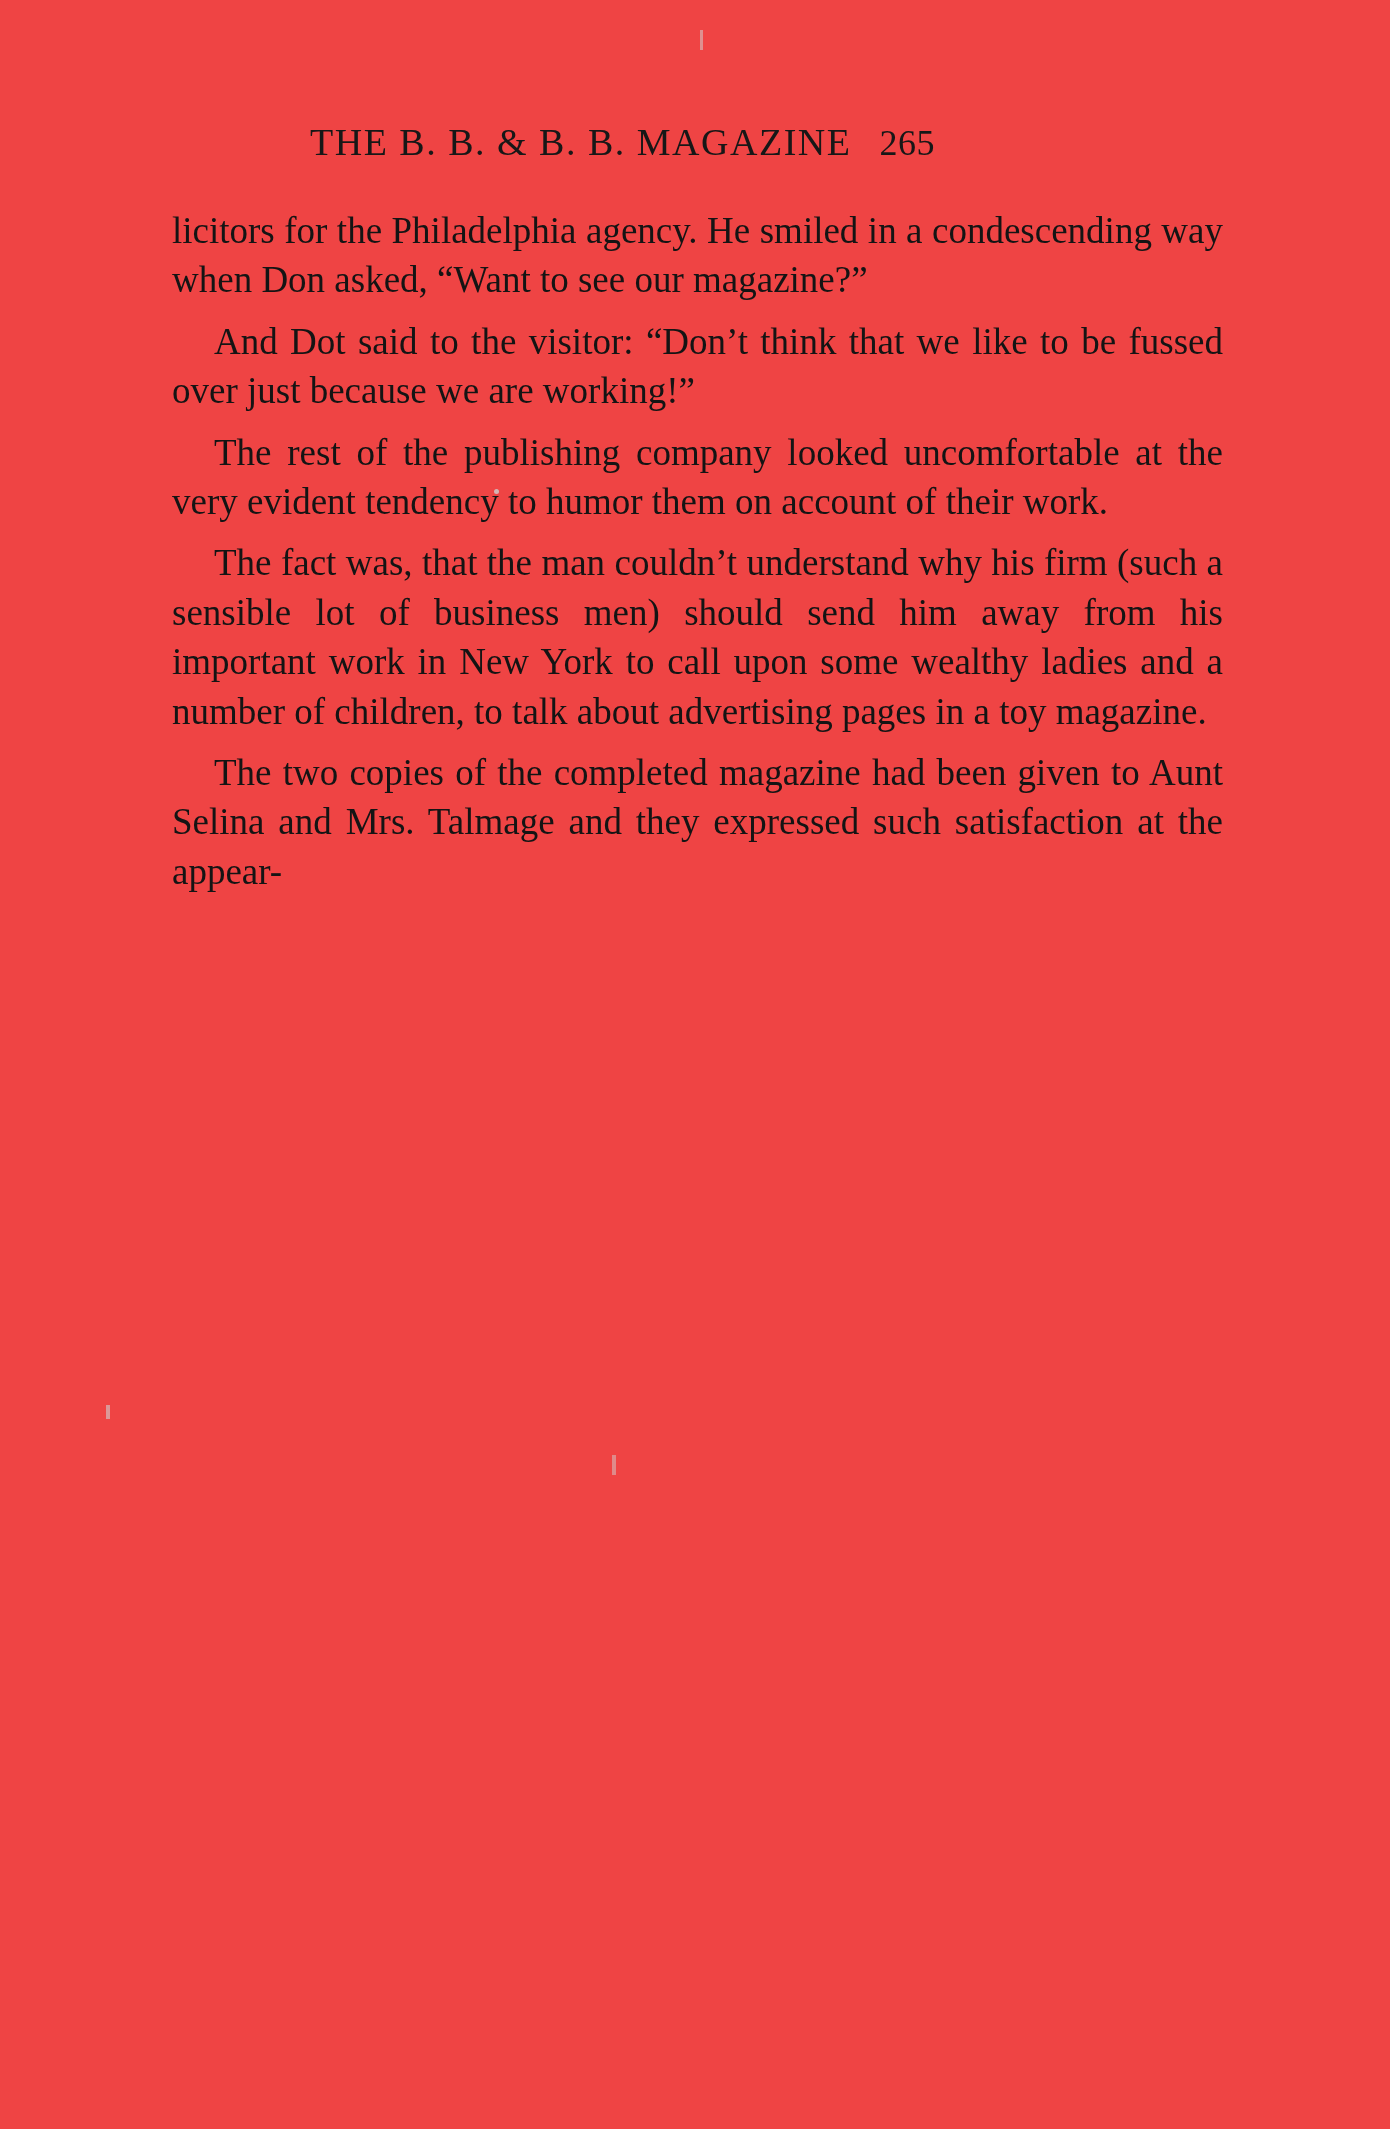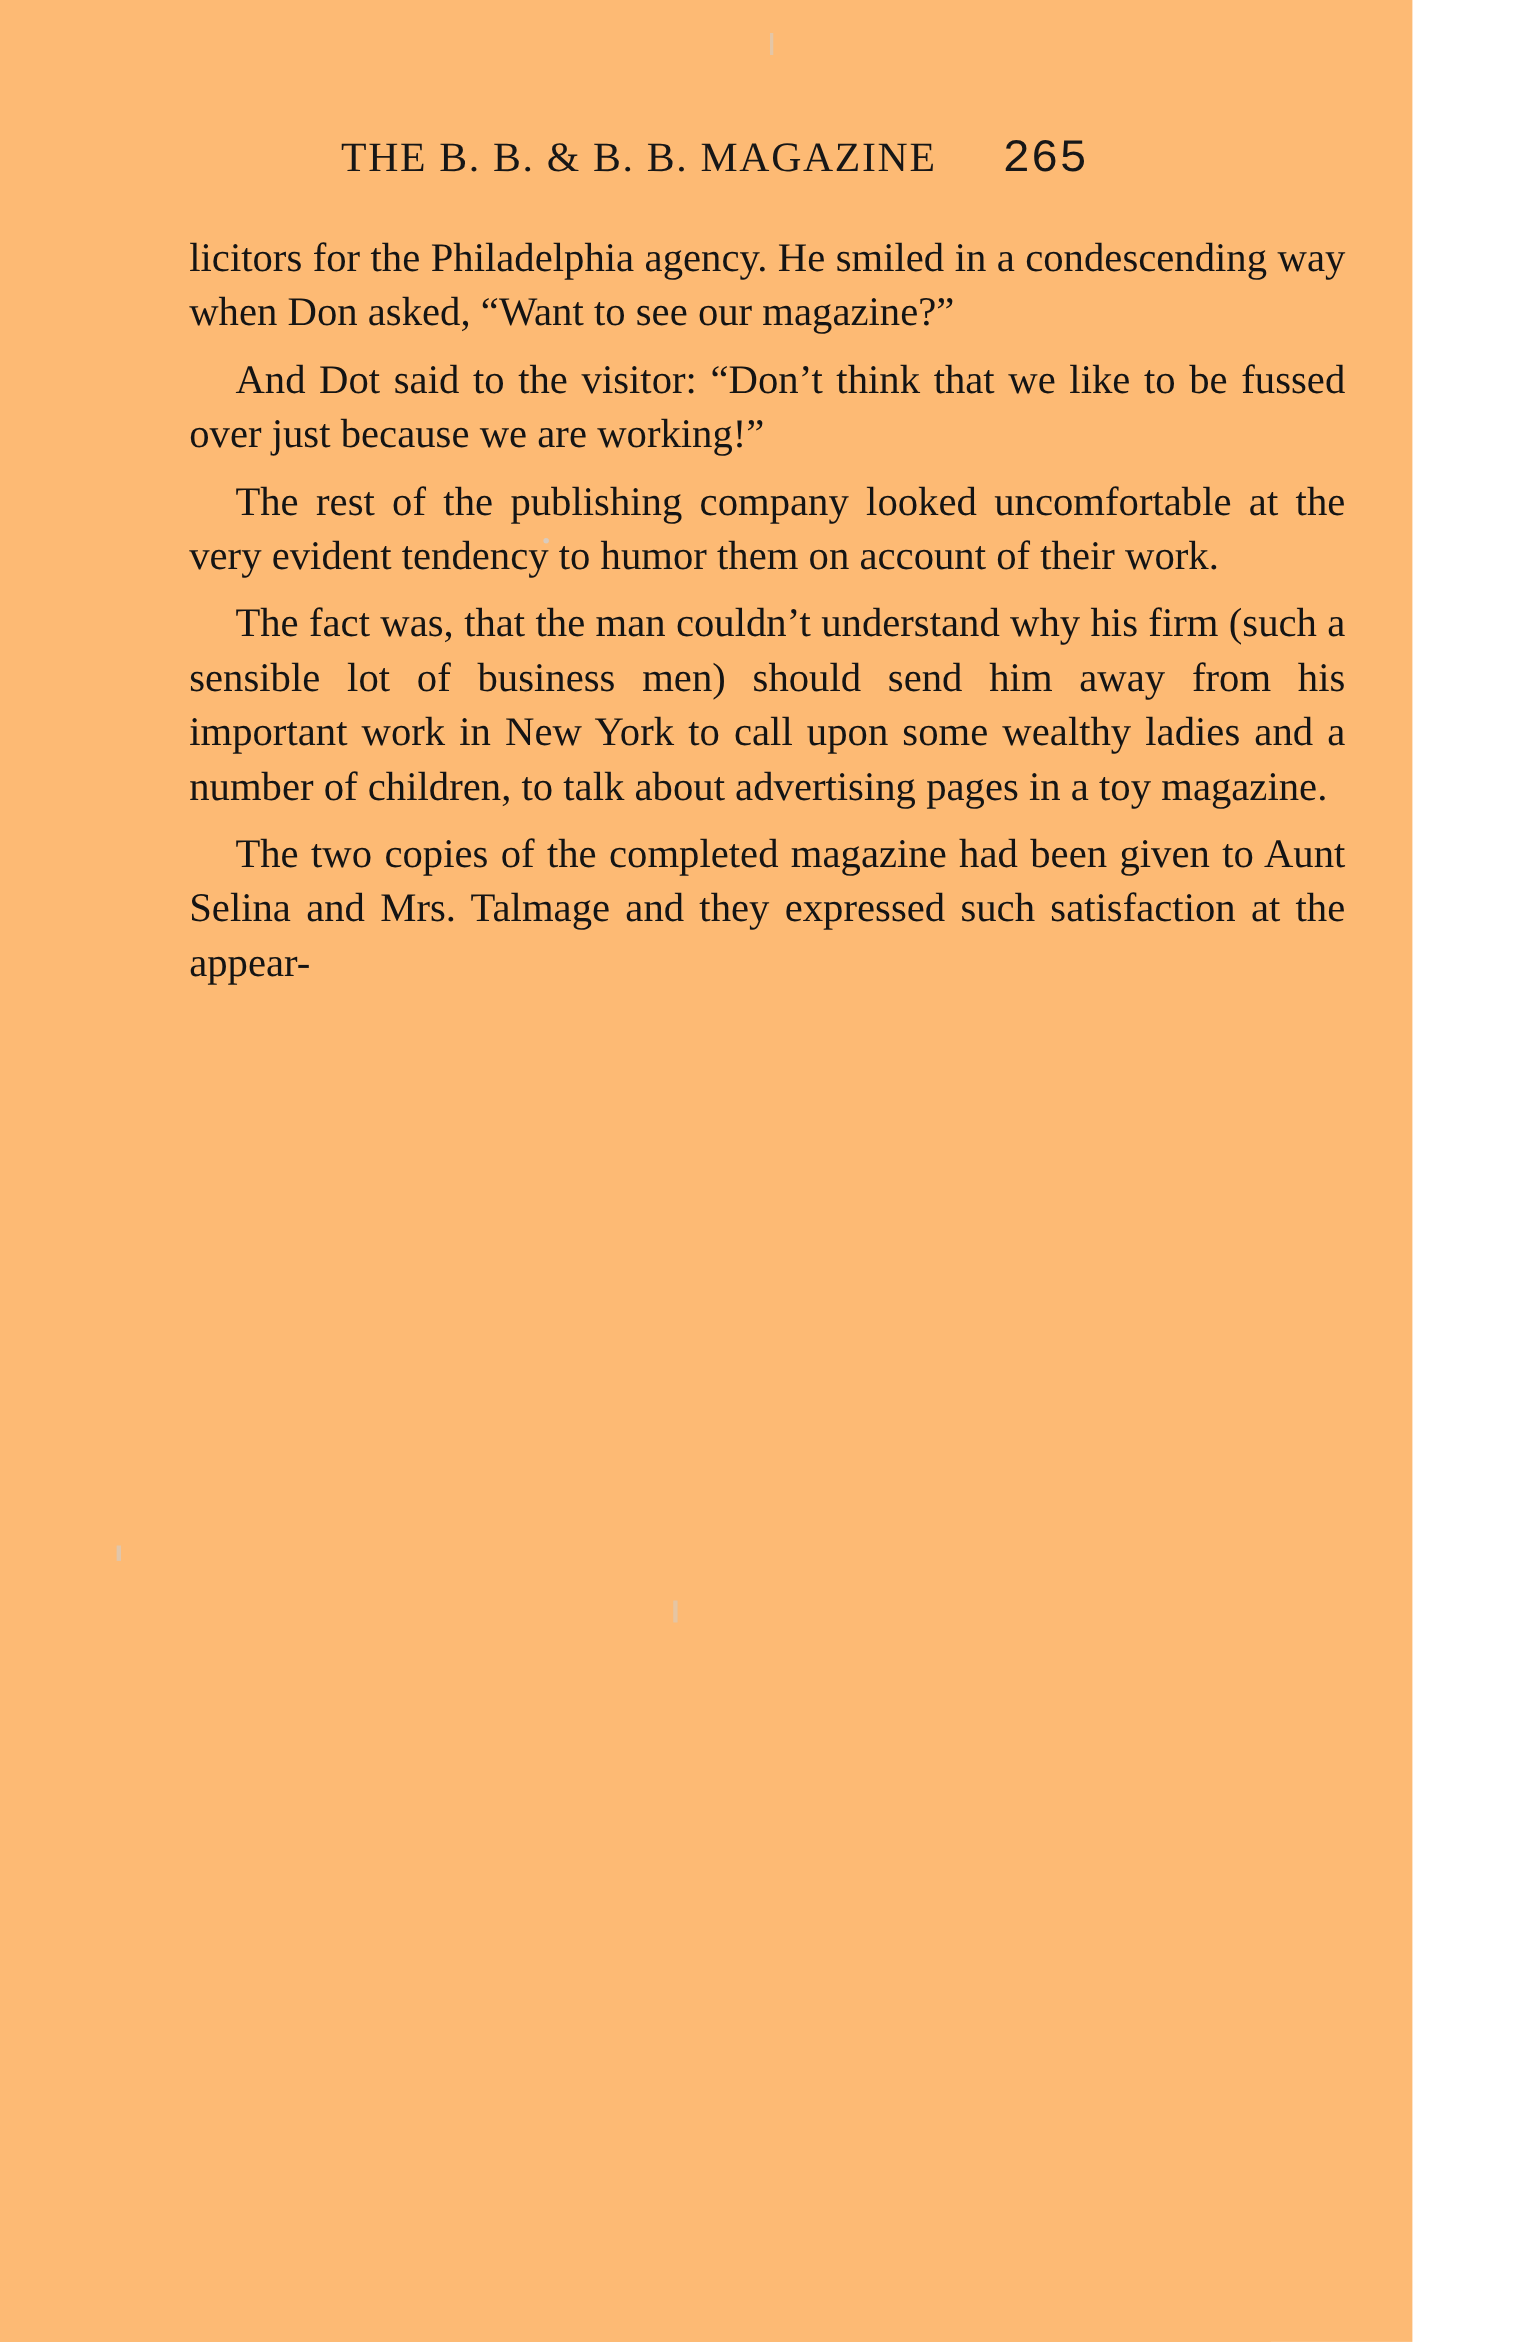--- a/index.html
+++ b/index.html
@@ -9,24 +9,24 @@
   }
   body {
     width: 1390px;
     height: 2129px;
     font-family: "Liberation Serif", serif;
     color: #1a1a1a;
     -webkit-font-smoothing: antialiased;
   }
   .page {
     position: relative;
-    width: 1284px;
+    width: 1390px;
     height: 2129px;
     box-sizing: border-box;
-    background: #fdba74;
+    background: #ef4444;
     overflow: hidden;
   }
   .content {
     position: absolute;
     left: 160px;
     top: 120px;
     width: 1075px;
   }
   .running-head {
     display: flex;
@@ -35,25 +35,24 @@
     margin-bottom: 42px;
     padding-left: 150px;
   }
   .running-head .title {
     font-size: 38px;
     letter-spacing: 1.5px;
     color: #171717;
     white-space: nowrap;
   }
   .running-head .folio {
-    font-size: 42px;
-    margin-left: 60px;
+    font-size: 36px;
+    margin-left: 28px;
     color: #171717;
     letter-spacing: 0.5px;
-    font-family: Liberation Mono, monospace;
   }
   .body-text p {
     margin: 12px;
     font-size: 37px;
     line-height: 1.335;
     text-align: justify;
     text-justify: inter-word;
     color: #141414;
     hyphens: none;
   }

